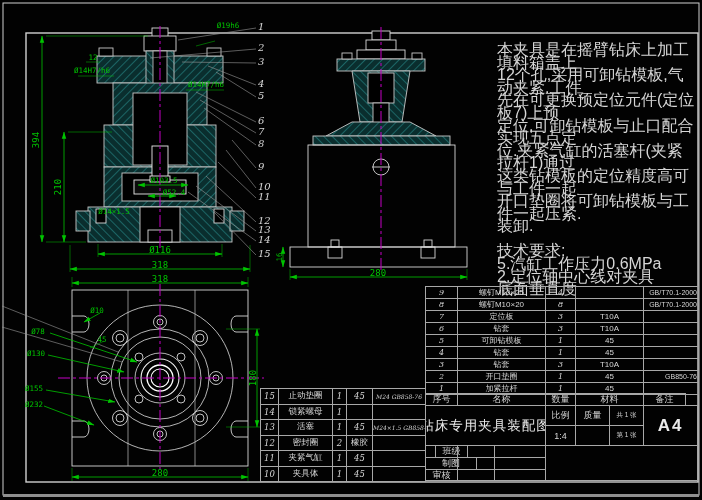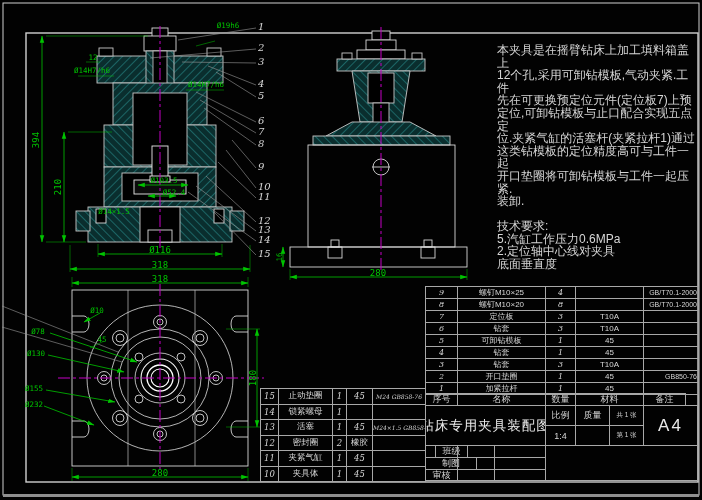--- a/index.html
+++ b/index.html
@@ -8,40 +8,40 @@
   .sheet{position:absolute;inset:0;background:#020202;}
   svg{position:absolute;left:0;top:0;}
   .dim{position:absolute;color:#00c400;font-size:9px;line-height:9px;
        font-family:"DejaVu Sans Mono",monospace;white-space:nowrap;
        transform:translate(-50%,-50%);}
   .dim.sm{font-size:7.5px;}
   .dim.rot{transform:translate(-50%,-50%) rotate(-90deg);}
   .balloon{position:absolute;color:#d8d8d8;font-size:10px;line-height:10px;
        font-style:italic;font-family:"DejaVu Serif",serif;left:258px;}
   .notes{position:absolute;left:497px;top:44px;width:200px;color:#d6d6d6;
-       font-size:12px;line-height:12.6px;}
+       font-size:16px;line-height:12.6px;}
   .notes .tech{margin-top:12px;}
   .notes .tech div{line-height:12.8px;}
   table.bom{position:absolute;border-collapse:collapse;table-layout:fixed;
        color:#d6d6d6;}
   table.bom td{border:1px solid #a8a8a8;padding:0;font-size:8.5px;
        text-align:center;overflow:hidden;white-space:nowrap;}
   table.bom-left{left:260px;top:388px;width:165px;}
   table.bom-left td{height:14.5px;}
   table.bom-left td.note{font-size:6px;font-family:"DejaVu Serif",serif;font-style:italic;}
   table.bom-right{left:425px;top:286px;width:273px;}
   table.bom-right td{height:10.9px;font-size:8px;}
   table.bom-right td.note{font-size:7px;text-align:right;padding-right:1px;}
   td.no{font-style:italic;font-family:"DejaVu Serif",serif;}
   .tblock{position:absolute;left:425px;top:393px;width:273px;height:88px;}
   .tc{position:absolute;box-sizing:border-box;border:1px solid #a8a8a8;
       color:#d6d6d6;display:flex;align-items:center;justify-content:center;
       font-size:9px;white-space:nowrap;overflow:hidden;}
   .tc.big{font-size:13.5px;letter-spacing:1px;color:#eaeaea;}
-  .tc.a4{font-size:17px;color:#eaeaea;letter-spacing:2px;}
+  .tc.a4{font-size:17px;color:#eaeaea;letter-spacing:2px;font-weight:bold;}
   .tc.tiny{font-size:6.5px;}
 </style>
 </head>
 <body>
 
 <div class="sheet">
 
 <svg width="702" height="500" viewBox="0 0 702 500">
   <defs>
     <pattern id="h1" width="6" height="6" patternUnits="userSpaceOnUse" patternTransform="rotate(45)">

